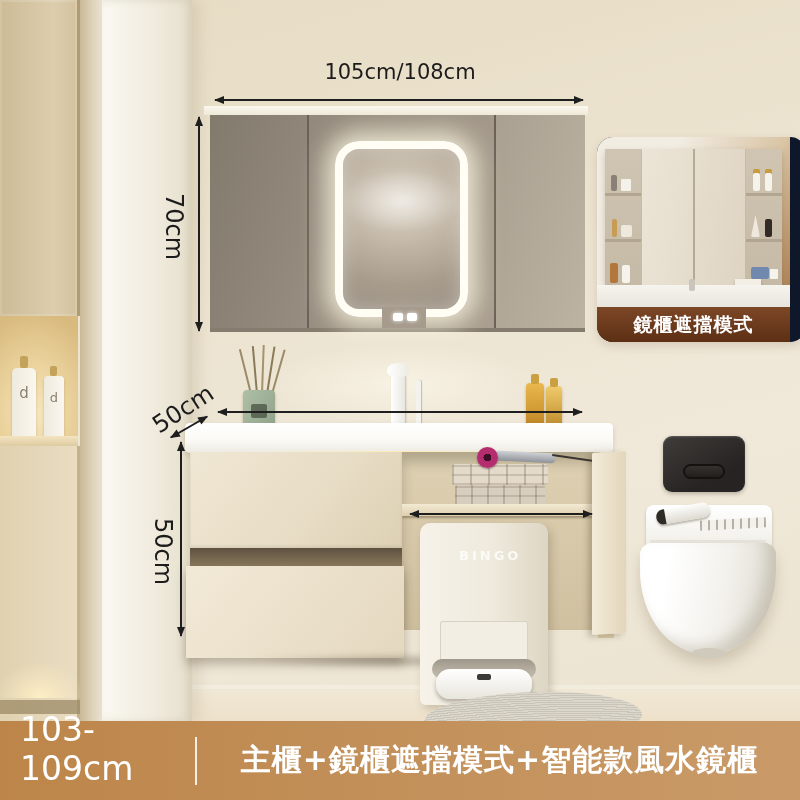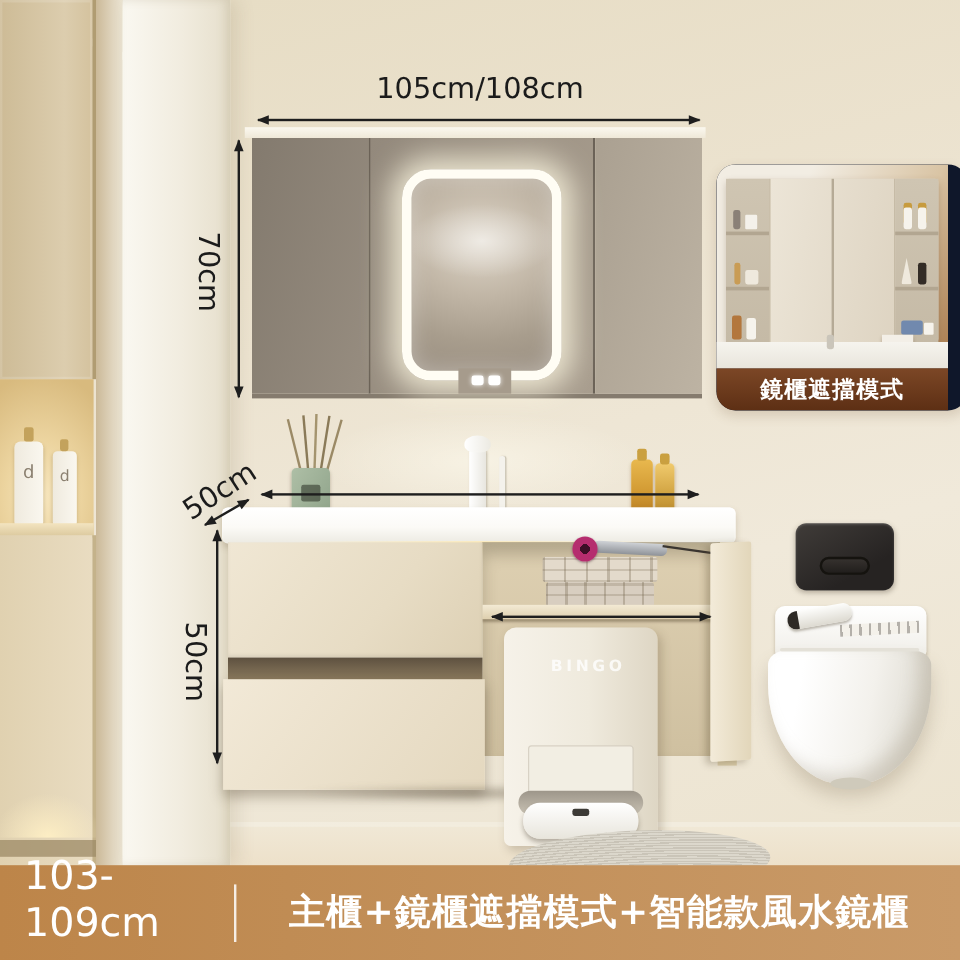--- a/index.html
+++ b/index.html
@@ -229,21 +229,21 @@
   <div class="abs" style="left:640px;top:542px;width:136px;height:112px;
        border-radius:16px 16px 48% 48% / 12px 12px 75% 75%;
        background:linear-gradient(100deg,#ffffff 20%,#f3f1ec 60%,#dfdcd3 90%);
        box-shadow:inset -10px -8px 14px rgba(170,160,140,.4),0 10px 14px rgba(120,105,80,.25)"></div>
   <div class="abs" style="left:650px;top:540px;width:116px;height:3px;background:#e4e1d8;border-radius:2px"></div>
   <div class="abs" style="left:692px;top:648px;width:34px;height:10px;border-radius:50%;background:#cfcabb"></div>
 
   <div class="abs" style="left:424px;top:692px;width:218px;height:52px;border-radius:50%;opacity:.95;transform:rotate(-2deg);
        background:repeating-radial-gradient(ellipse 120% 100% at 50% 140%,#c8c3b7 0 5px,#dbd7cc 5px 11px)"></div>
 
-  <div class="dim" style="left:300px;top:60px;width:200px;font-size:24px">105cm/108cm</div>
+  <div class="dim" style="left:300px;top:60px;width:200px;font-size:21px">105cm/108cm</div>
   <div class="arrow-h" style="left:215px;top:99px;width:368px"></div>
 
   <div class="dim" style="left:142px;top:211px;width:64px;font-size:24px;transform:rotate(90deg)">70cm</div>
   <div class="arrow-v" style="left:198px;top:117px;height:214px"></div>
 
   <div class="dim" style="left:148px;top:395px;width:70px;font-size:24px;transform:rotate(-33deg)">50cm</div>
   <div class="arrow-h" style="left:168px;top:426px;width:42px;transform:rotate(-30deg)"></div>
 
   <div class="arrow-h" style="left:218px;top:411px;width:364px"></div>
 

